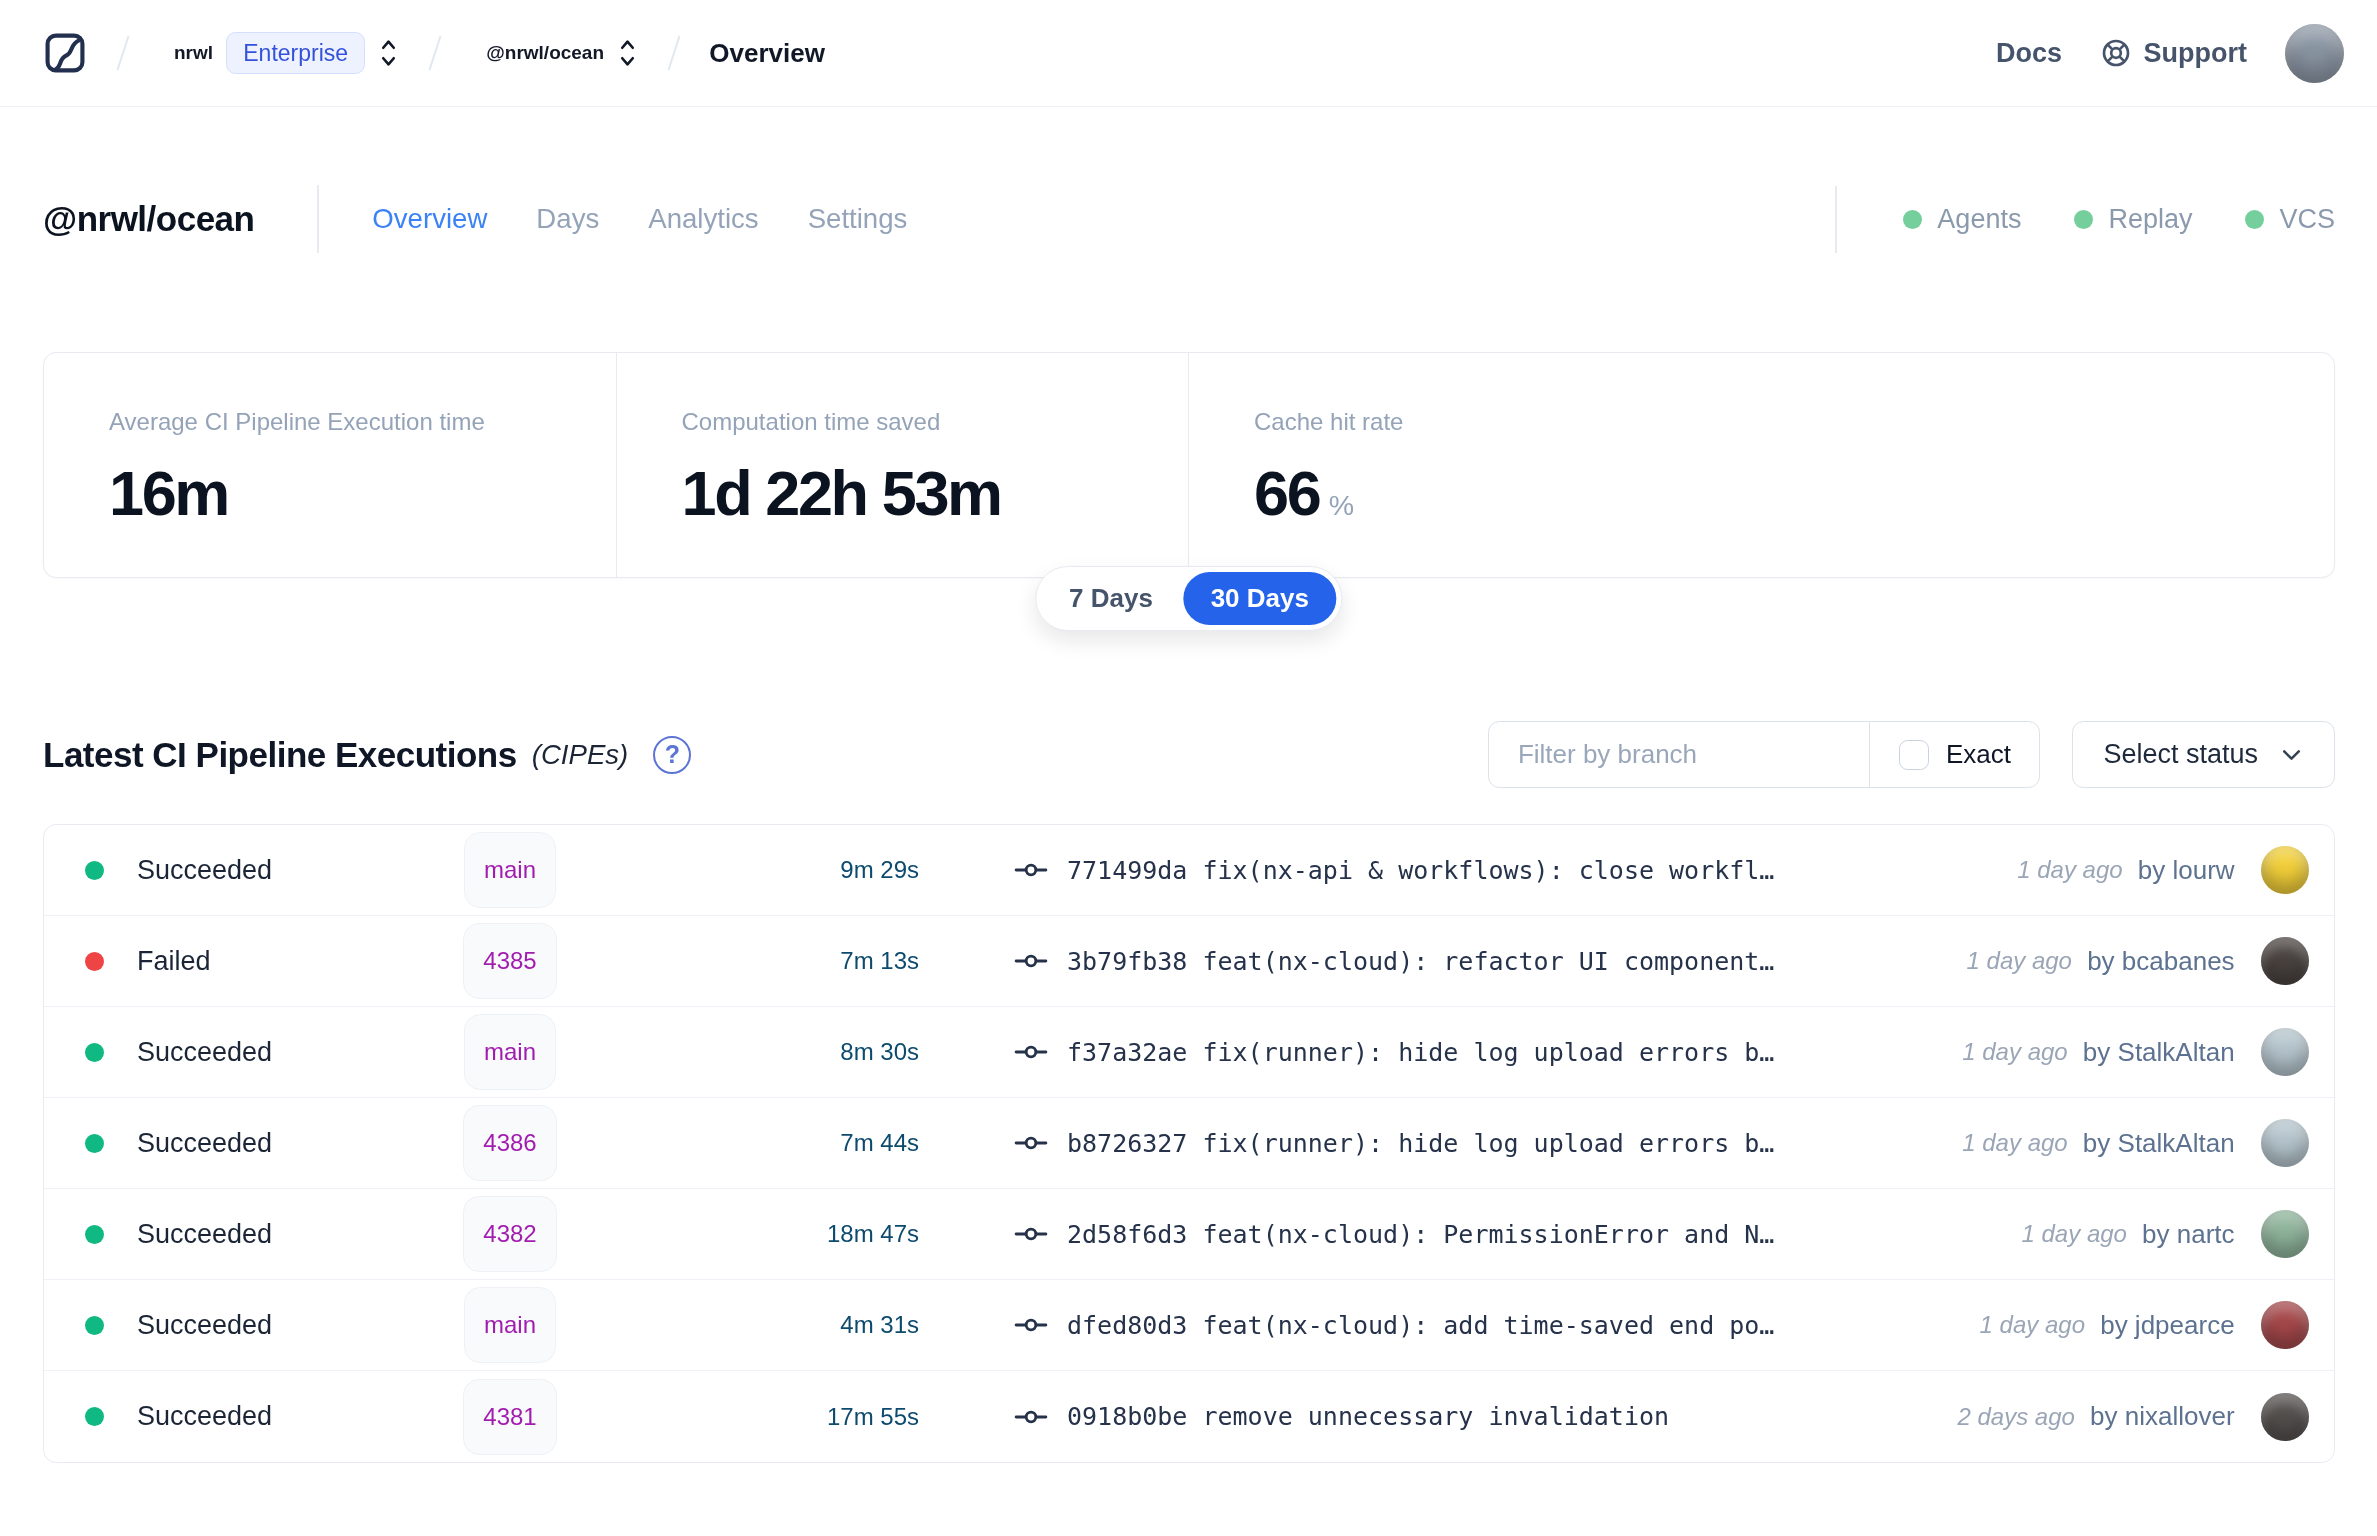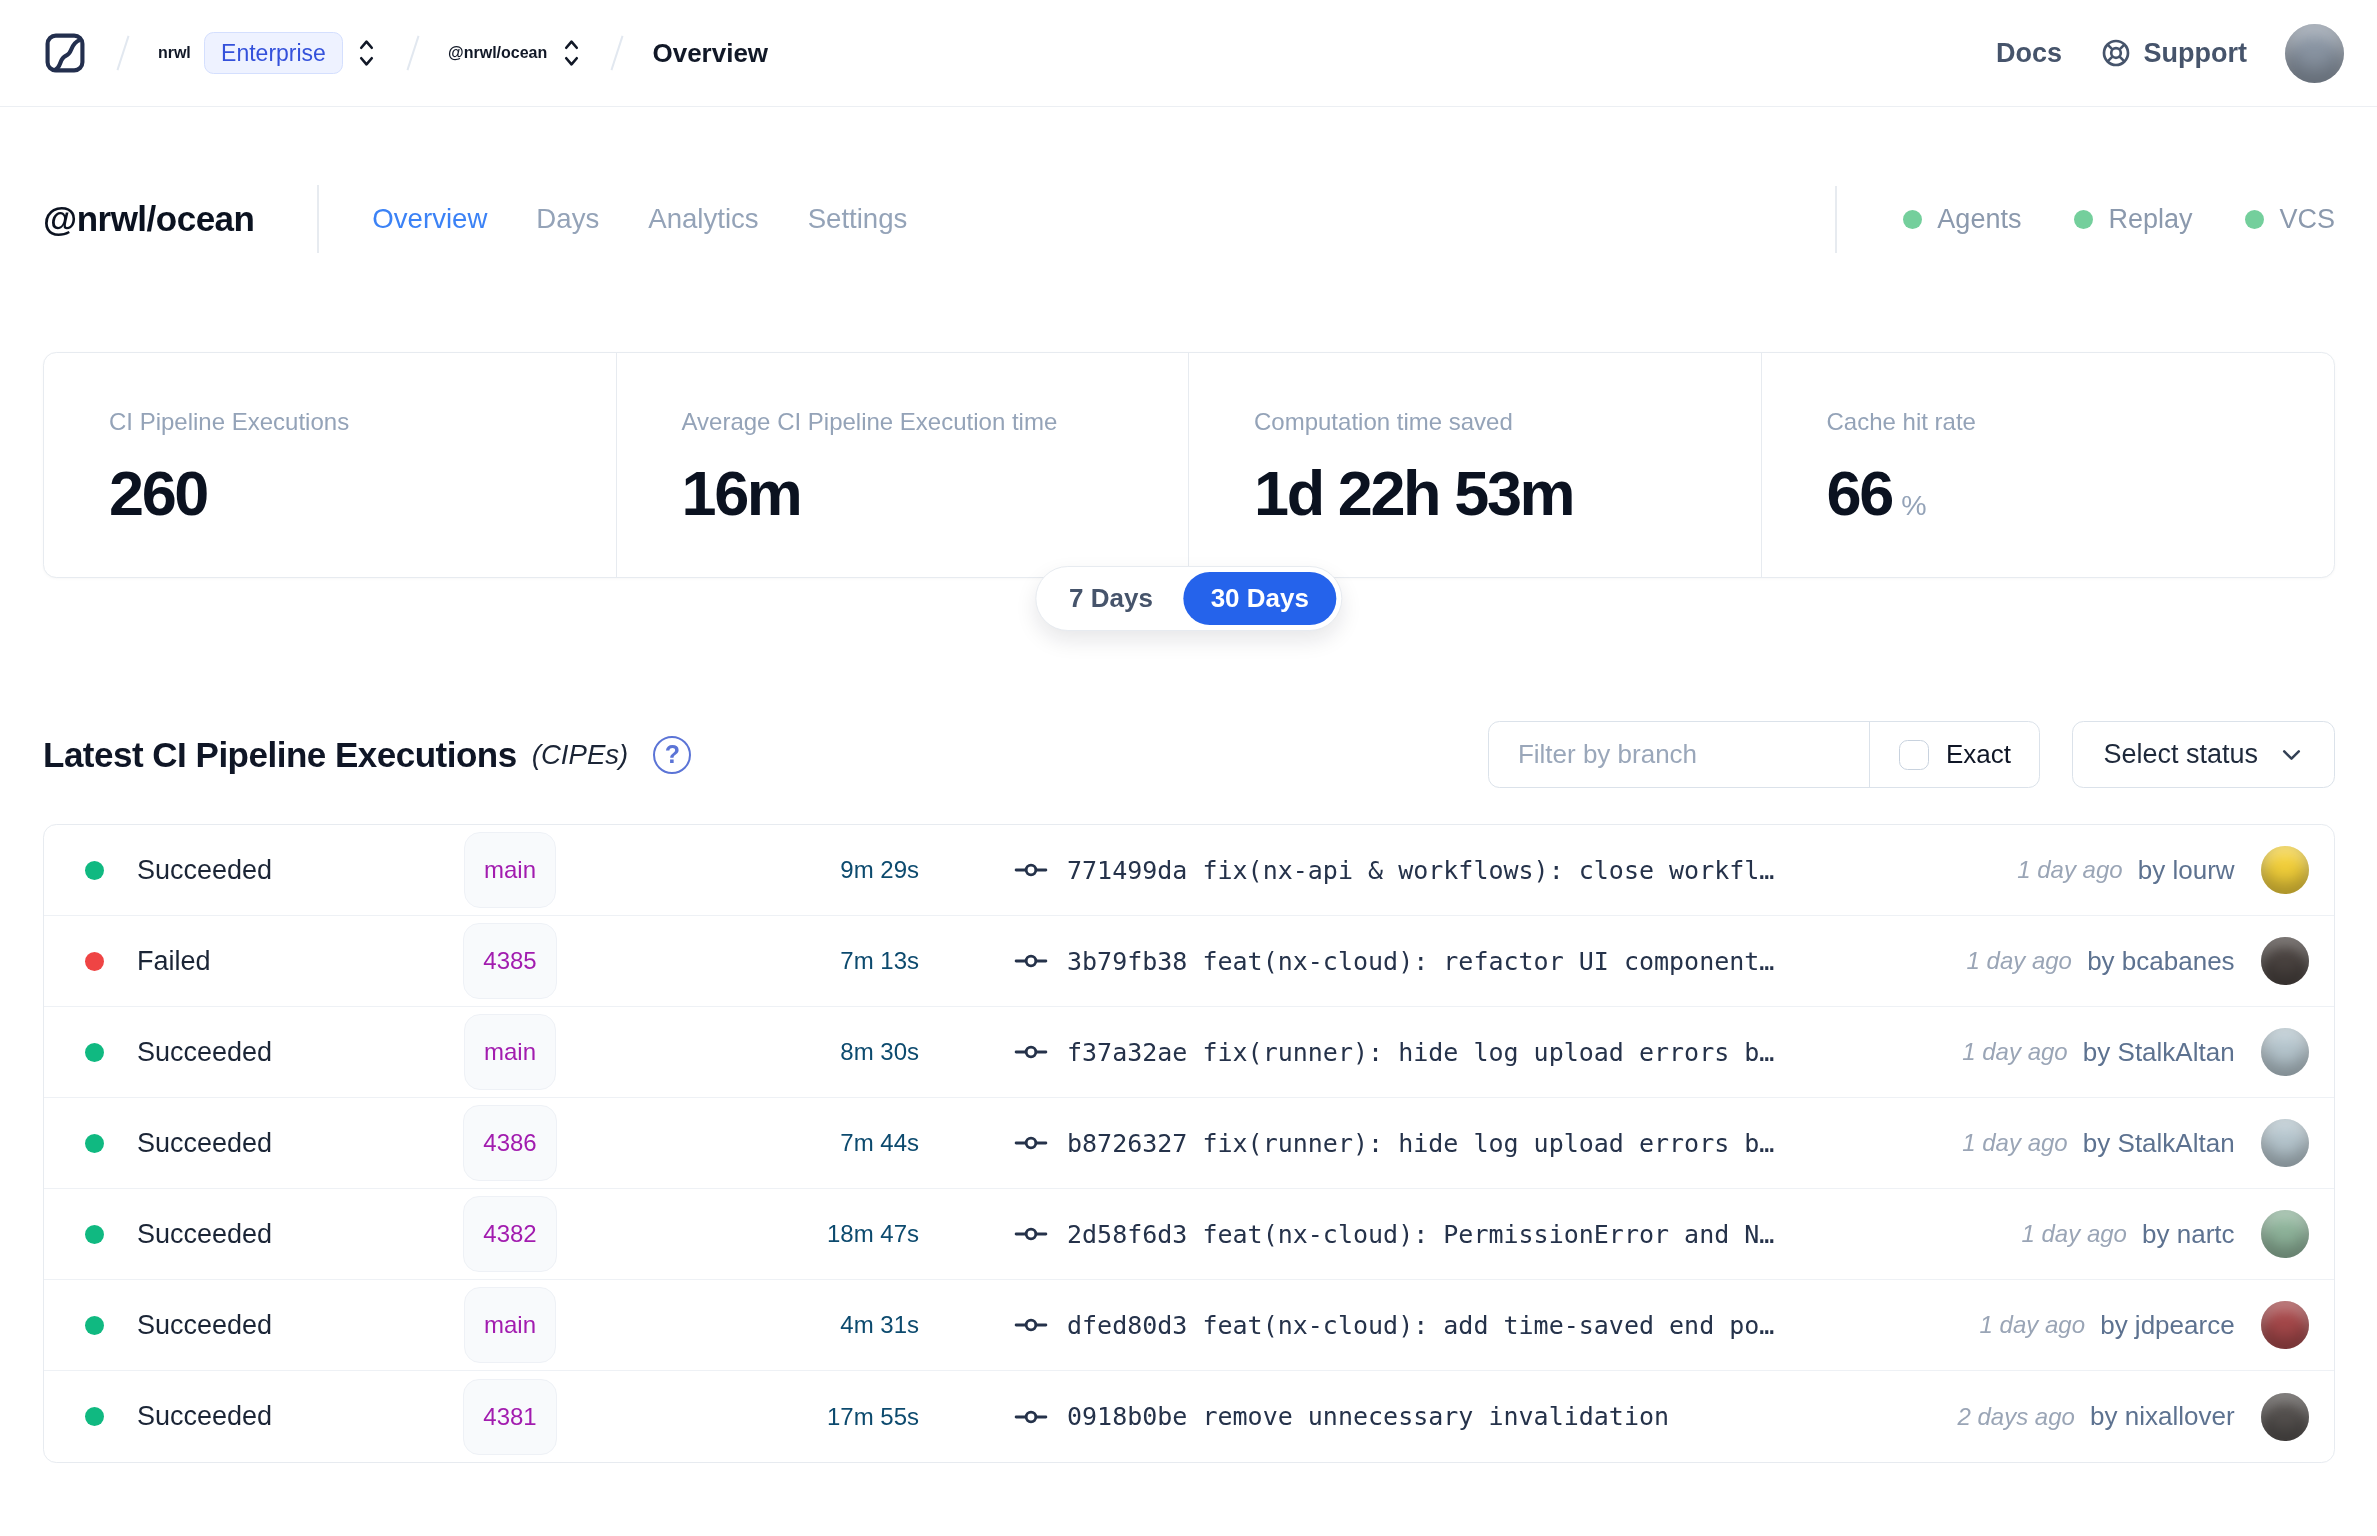--- a/index.html
+++ b/index.html
@@ -6,21 +6,21 @@
   html,body { width:2378px; height:1537px; overflow:hidden; background:#ffffff;
     font-family:"Liberation Sans","DejaVu Sans",sans-serif; color:#0f1626; }
 
   
   .navbar { height:107px; background:#fff; border-bottom:1.9px solid #eceff3;
     display:flex; align-items:center; padding:0 34px 0 43px; }
   .nav-left { display:flex; align-items:center; gap:25px; }
   .logo { width:44px; height:44px; display:block; cursor:pointer; }
   .crumb-slash { width:1.9px; height:36px; background:#e2e8f0; transform:rotate(18deg); margin:0 9.5px; }
   .crumb-group { display:flex; align-items:center; gap:13.3px; cursor:pointer; }
-  .crumb-text { font-size:16px; font-weight:700; color:#111827; }
+  .crumb-text { font-size:19px; font-weight:700; color:#111827;margin-left:16px; }
   .badge-enterprise { font-size:23px; font-weight:500; color:#3451db; background:#eef2ff;
     border:1.9px solid #d4dffe; border-radius:9.5px; padding:6.7px 16px; }
   .updown { width:21px; height:32px; color:#111827; }
   .crumb-page { font-size:26px; font-weight:700; color:#111827; }
   .nav-right { margin-left:auto; display:flex; align-items:center; gap:38px; }
   .nav-link { font-size:27px; font-weight:600; color:#46546b; cursor:pointer; display:flex; align-items:center; gap:11.4px; }
   .buoy { width:32px; height:32px; color:#46546b; }
   .avatar-top { width:59px; height:59px; border-radius:50%; cursor:pointer;
     box-shadow:inset 0 -13.3px 21px rgba(0,0,0,.28), inset 0 11.4px 13.3px rgba(255,255,255,.35); }
 
@@ -163,24 +163,20 @@
     <span class="service">
       <span class="svc-dot" style="background: rgb(116, 207, 156);"></span>
       <span class="svc-label">VCS</span>
     </span>
   </div>
 </div>
 
 <div class="stats-wrap">
   <div class="stats">
     <div class="stat-cell">
-      <div class="stat-label">CI Pipeline Executions</div>
-      <div class="stat-value"><span>260</span></div>
-    </div>
-    <div class="stat-cell">
       <div class="stat-label">Average CI Pipeline Execution time</div>
       <div class="stat-value"><span>16m</span></div>
     </div>
     <div class="stat-cell">
       <div class="stat-label">Computation time saved</div>
       <div class="stat-value"><span>1d 22h 53m</span></div>
     </div>
     <div class="stat-cell">
       <div class="stat-label">Cache hit rate</div>
       <div class="stat-value"><span>66</span><span class="stat-unit">%</span></div>

